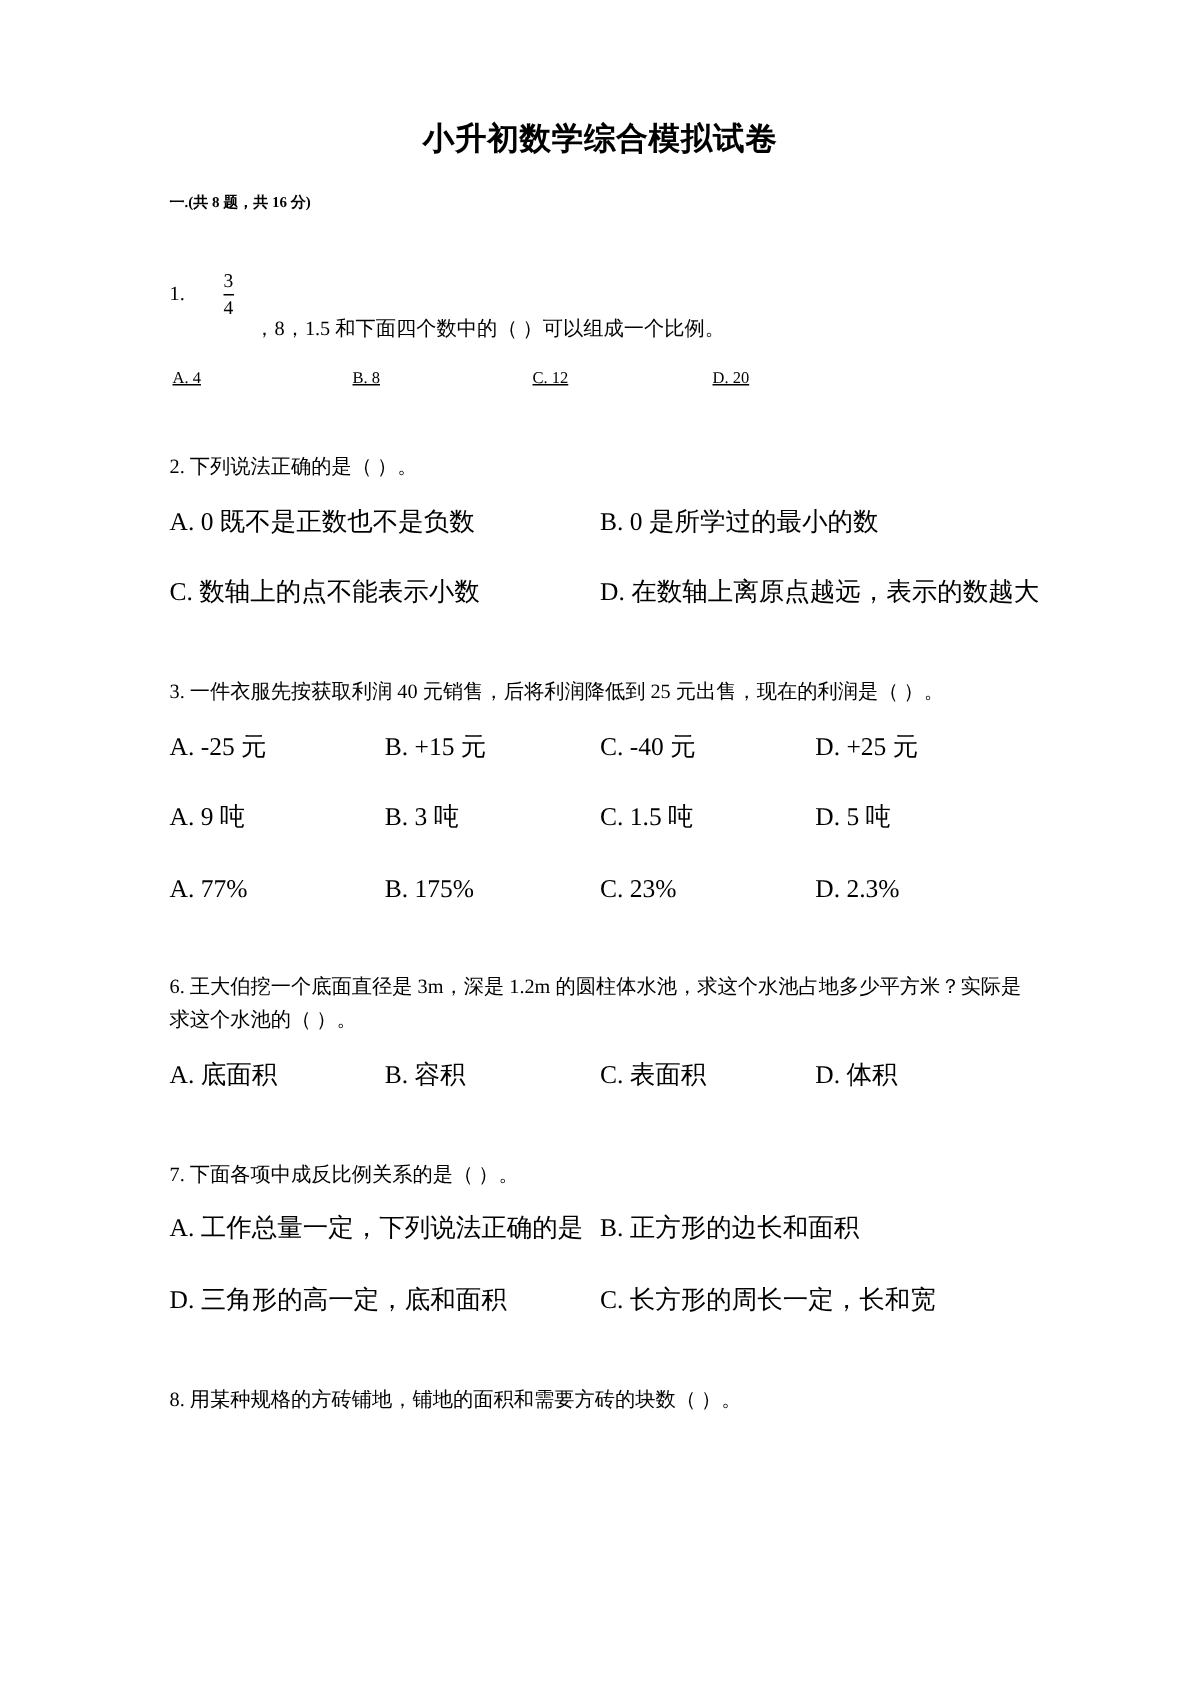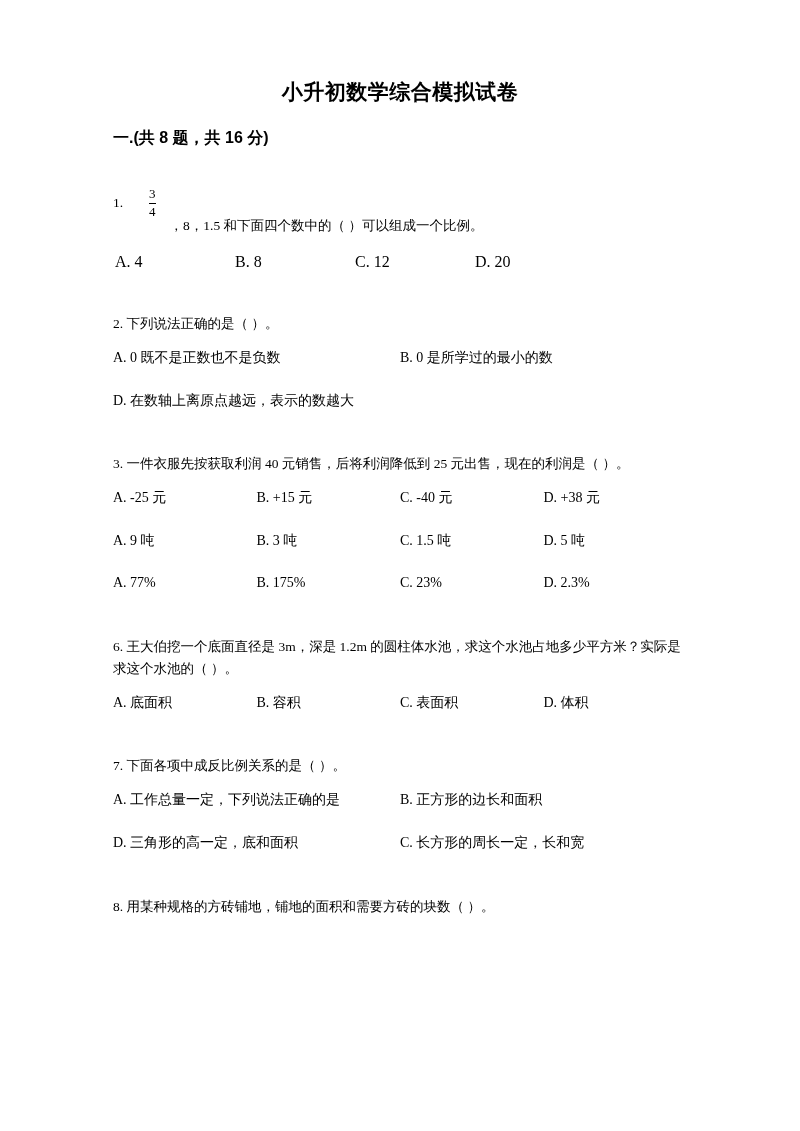--- a/index.html
+++ b/index.html
@@ -26,38 +26,38 @@
   }
   .doc-title {
     text-align: center;
     font-size: 21px;
     font-weight: bold;
     font-family: "Liberation Sans", "DejaVu Sans", sans-serif;
     letter-spacing: 0.5px;
     margin: 0 0 22px 0;
   }
   .section-head {
-    font-size: 16px;
+    font-size: 10px;
     font-weight: bold;
-    font-family: Liberation Sans, sans-serif;
+    font-family: Liberation Serif, serif;
     margin: 0 0 22px 0;
   }
   .q {
     font-size: 13.5px;
     line-height: 1.62;
     margin: 0 0 14px 0;
   }
   .q-stem {
     margin-bottom: 12px;
     margin-top: 41px;
   }
   .opts {
     display: flex;
     flex-wrap: nowrap;
-    font-size: 14px;
+    font-size: 17px;
     margin: 0 0 20px 0;
     line-height: 1.62;
   }
   .opts.w4 > span { width: 25%; }
   .opts.w2 > span { width: 50%; }
   .opt {
     display: inline-block;
     white-space: nowrap;
   }
   
@@ -84,23 +84,24 @@
     border-top: 1px solid #000;
     padding-top: 1px;
     margin-top: 1px;
   }
   .q1-rest {
     margin-left: 10px;
     margin-top: 46px;
   }
   .opts-q1 {
     display: flex;
-    font-size: 16px;
+    font-size: 11px;
     margin: 0 0 42px 0;
     padding-left: 2px;
+    text-decoration: underline;
   }
   .opts-q1 > span { width: 120px; }
 </style>
 </head>
 <body>
 
 <div class="page">
 
   <h1 class="doc-title">小升初数学综合模拟试卷</h1>
 
@@ -120,29 +121,30 @@
     <span class="opt">C. 12</span>
     <span class="opt">D. 20</span>
   </div>
 
   <div class="q q-stem">2. 下列说法正确的是（      ）。</div>
   <div class="opts w2">
     <span class="opt">A. 0 既不是正数也不是负数</span>
     <span class="opt">B. 0 是所学过的最小的数</span>
   </div>
   <div class="opts w2">
+    <span class="opt">C. 数轴上的点不能表示小数</span>
     <span class="opt">D. 在数轴上离原点越远，表示的数越大</span>
   </div>
 
   <div class="q q-stem">3. 一件衣服先按获取利润 40 元销售，后将利润降低到 25 元出售，现在的利润是（      ）。</div>
   <div class="opts w4">
     <span class="opt">A. -25 元</span>
     <span class="opt">B. +15 元</span>
     <span class="opt">C. -40 元</span>
-    <span class="opt">D. +38 元</span>
+    <span class="opt">D. +25 元</span>
   </div>
 
   <div class="opts w4">
     <span class="opt">A. 9 吨</span>
     <span class="opt">B. 3 吨</span>
     <span class="opt">C. 1.5 吨</span>
     <span class="opt">D. 5 吨</span>
   </div>
 
   <div class="opts w4">

